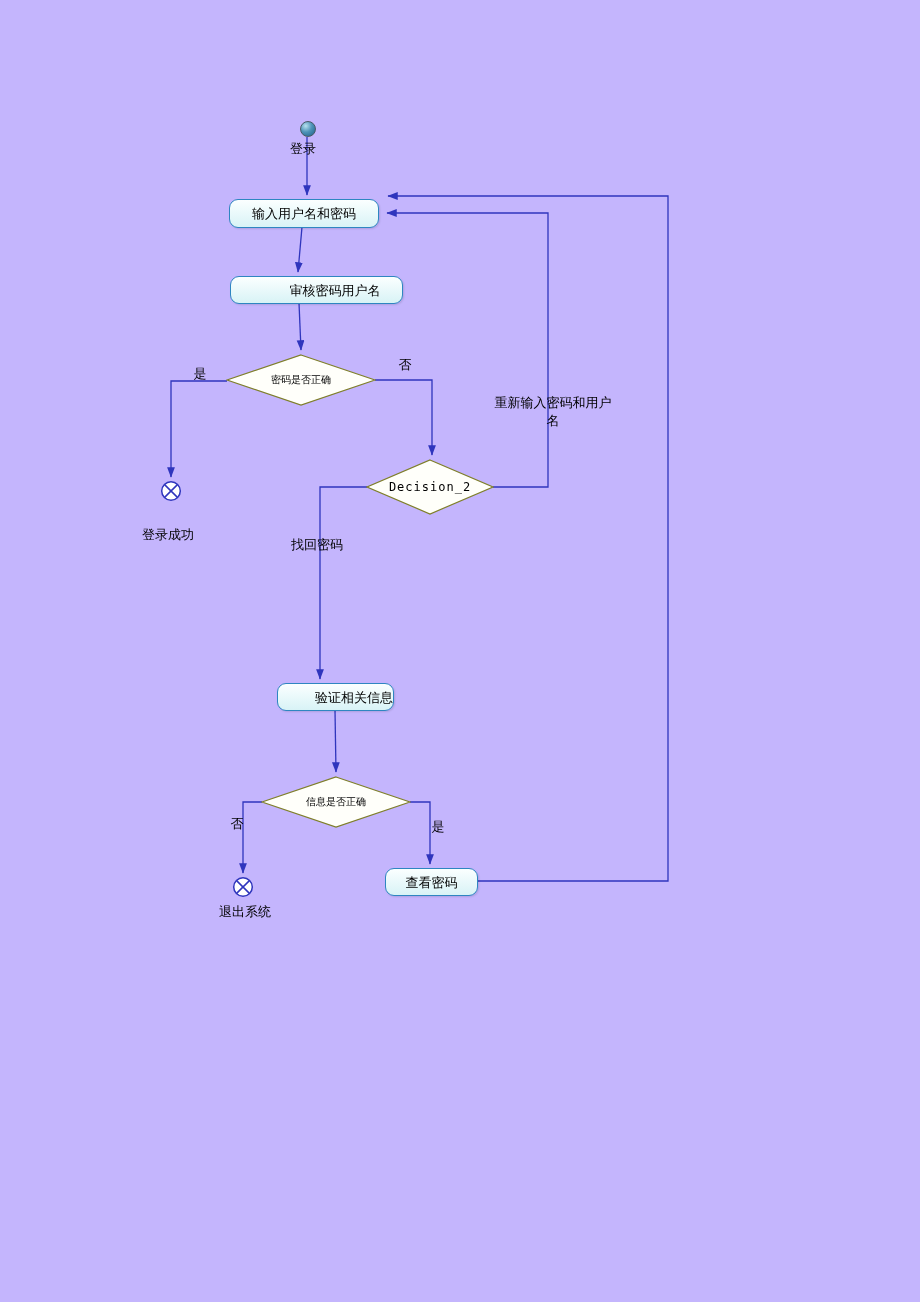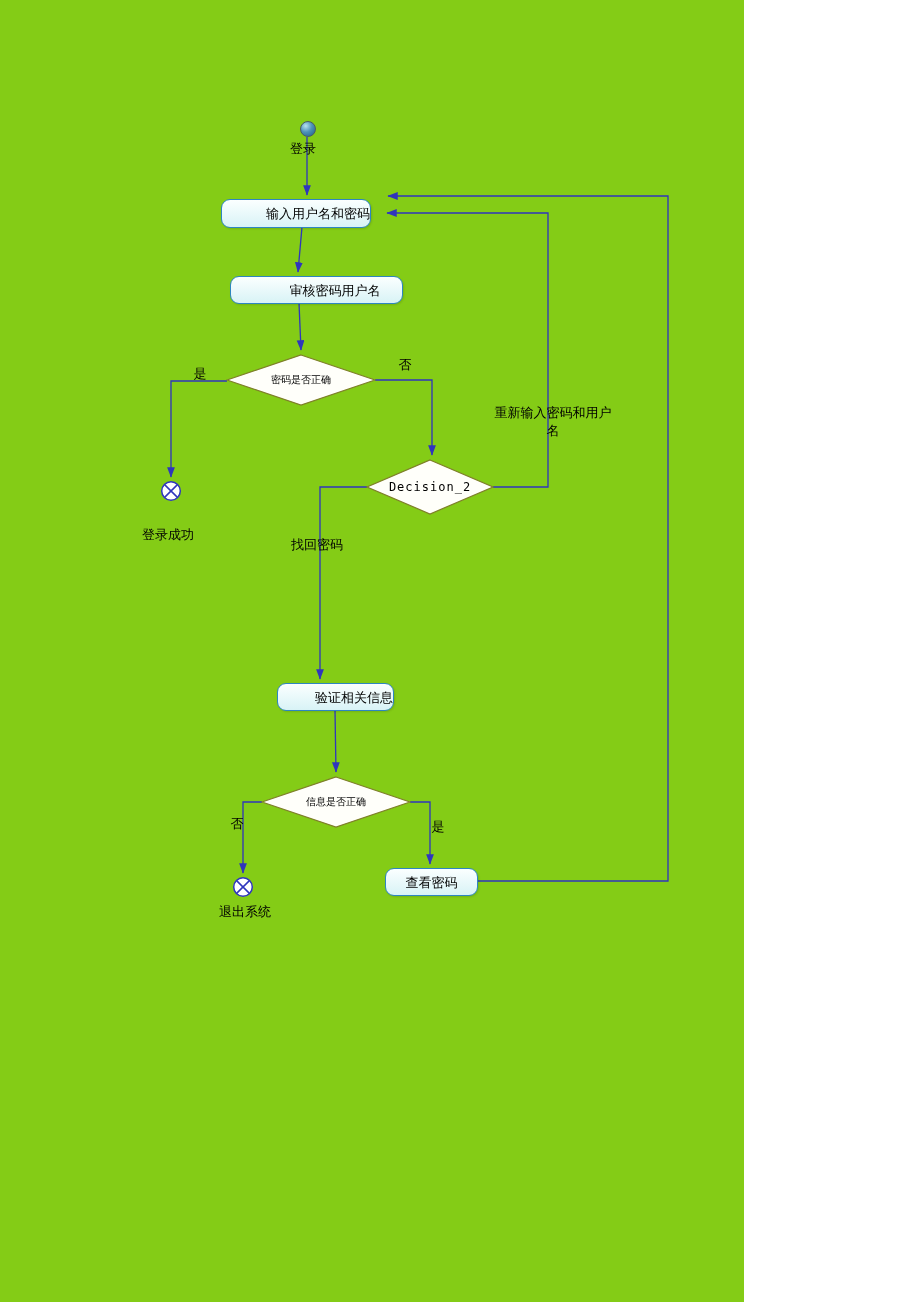--- a/index.html
+++ b/index.html
@@ -1,19 +1,19 @@
 <!DOCTYPE html>
 <html><head>
 <meta charset="utf-8">
 <style>
   html,body{margin:0;padding:0;background:#ffffff;}
   #canvas{
     position:relative;
-    width:744px;height:1302px;
-    background:#84cc16;
+    width:920px;height:1302px;
+    background:#c4b5fd;
     font-family:"DejaVu Sans","Liberation Sans",sans-serif;
     color:#000;
     overflow:hidden;
   }
   #edges{position:absolute;left:0;top:0;width:920px;height:1302px;}
   .action{
     position:absolute;
     display:flex;align-items:center;justify-content:center;
     border:1px solid #2e86c1;
     border-radius:9px;
@@ -63,21 +63,21 @@
       <polyline points="335,710 336,772" marker-end="url(#arr)"></polyline>
       <polyline points="262,802 243,802 243,873" marker-end="url(#arr)"></polyline>
       <polyline points="410,802 430,802 430,864" marker-end="url(#arr)"></polyline>
       <polyline points="477,881 668,881 668,196 388,196" marker-end="url(#arr)"></polyline>
     </g>
   </svg>
 
   <div class="start-node" style="left:300px;top:121px;"></div>
   <div class="lbl" style="left:280px;top:140px;width:46px;">登录</div>
 
-  <div class="action" style="left:221px;top:199px;width:148px;height:27px;justify-content:flex-end;">
+  <div class="action" style="left:229px;top:199px;width:148px;height:27px;">
     <span>输入用户名和密码</span>
   </div>
 
   <div class="action" style="left:230px;top:276px;width:134px;height:26px;padding-left:37px;">
     <span>审核密码用户名</span>
   </div>
 
   <div class="action" style="left:277px;top:683px;width:115px;height:26px;justify-content:flex-end;">
     <span>验证相关信息</span>
   </div>
@@ -120,18 +120,18 @@
     <svg width="22" height="22">
       <circle cx="11" cy="11" r="9.3" fill="#ffffff" stroke="#2f35bd" stroke-width="1.5"></circle>
       <line x1="4.6" y1="4.6" x2="17.4" y2="17.4" stroke="#2f35bd" stroke-width="1.5"></line>
       <line x1="17.4" y1="4.6" x2="4.6" y2="17.4" stroke="#2f35bd" stroke-width="1.5"></line>
     </svg>
   </div>
   <div class="lbl" style="left:214px;top:903px;width:62px;">退出系统</div>
 
   <div class="lbl" style="left:193px;top:365px;width:14px;">是</div>
   <div class="lbl" style="left:398px;top:356px;width:14px;">否</div>
-  <div class="lbl" style="left:492px;top:394px;width:122px;margin-top:10px;">重新输入密码和用户名</div>
+  <div class="lbl" style="left:492px;top:394px;width:122px;">重新输入密码和用户名</div>
   <div class="lbl" style="left:287px;top:536px;width:60px;">找回密码</div>
   <div class="lbl" style="left:230px;top:815px;width:14px;">否</div>
   <div class="lbl" style="left:431px;top:818px;width:14px;">是</div>
 
 </div>
 
 </body></html>

